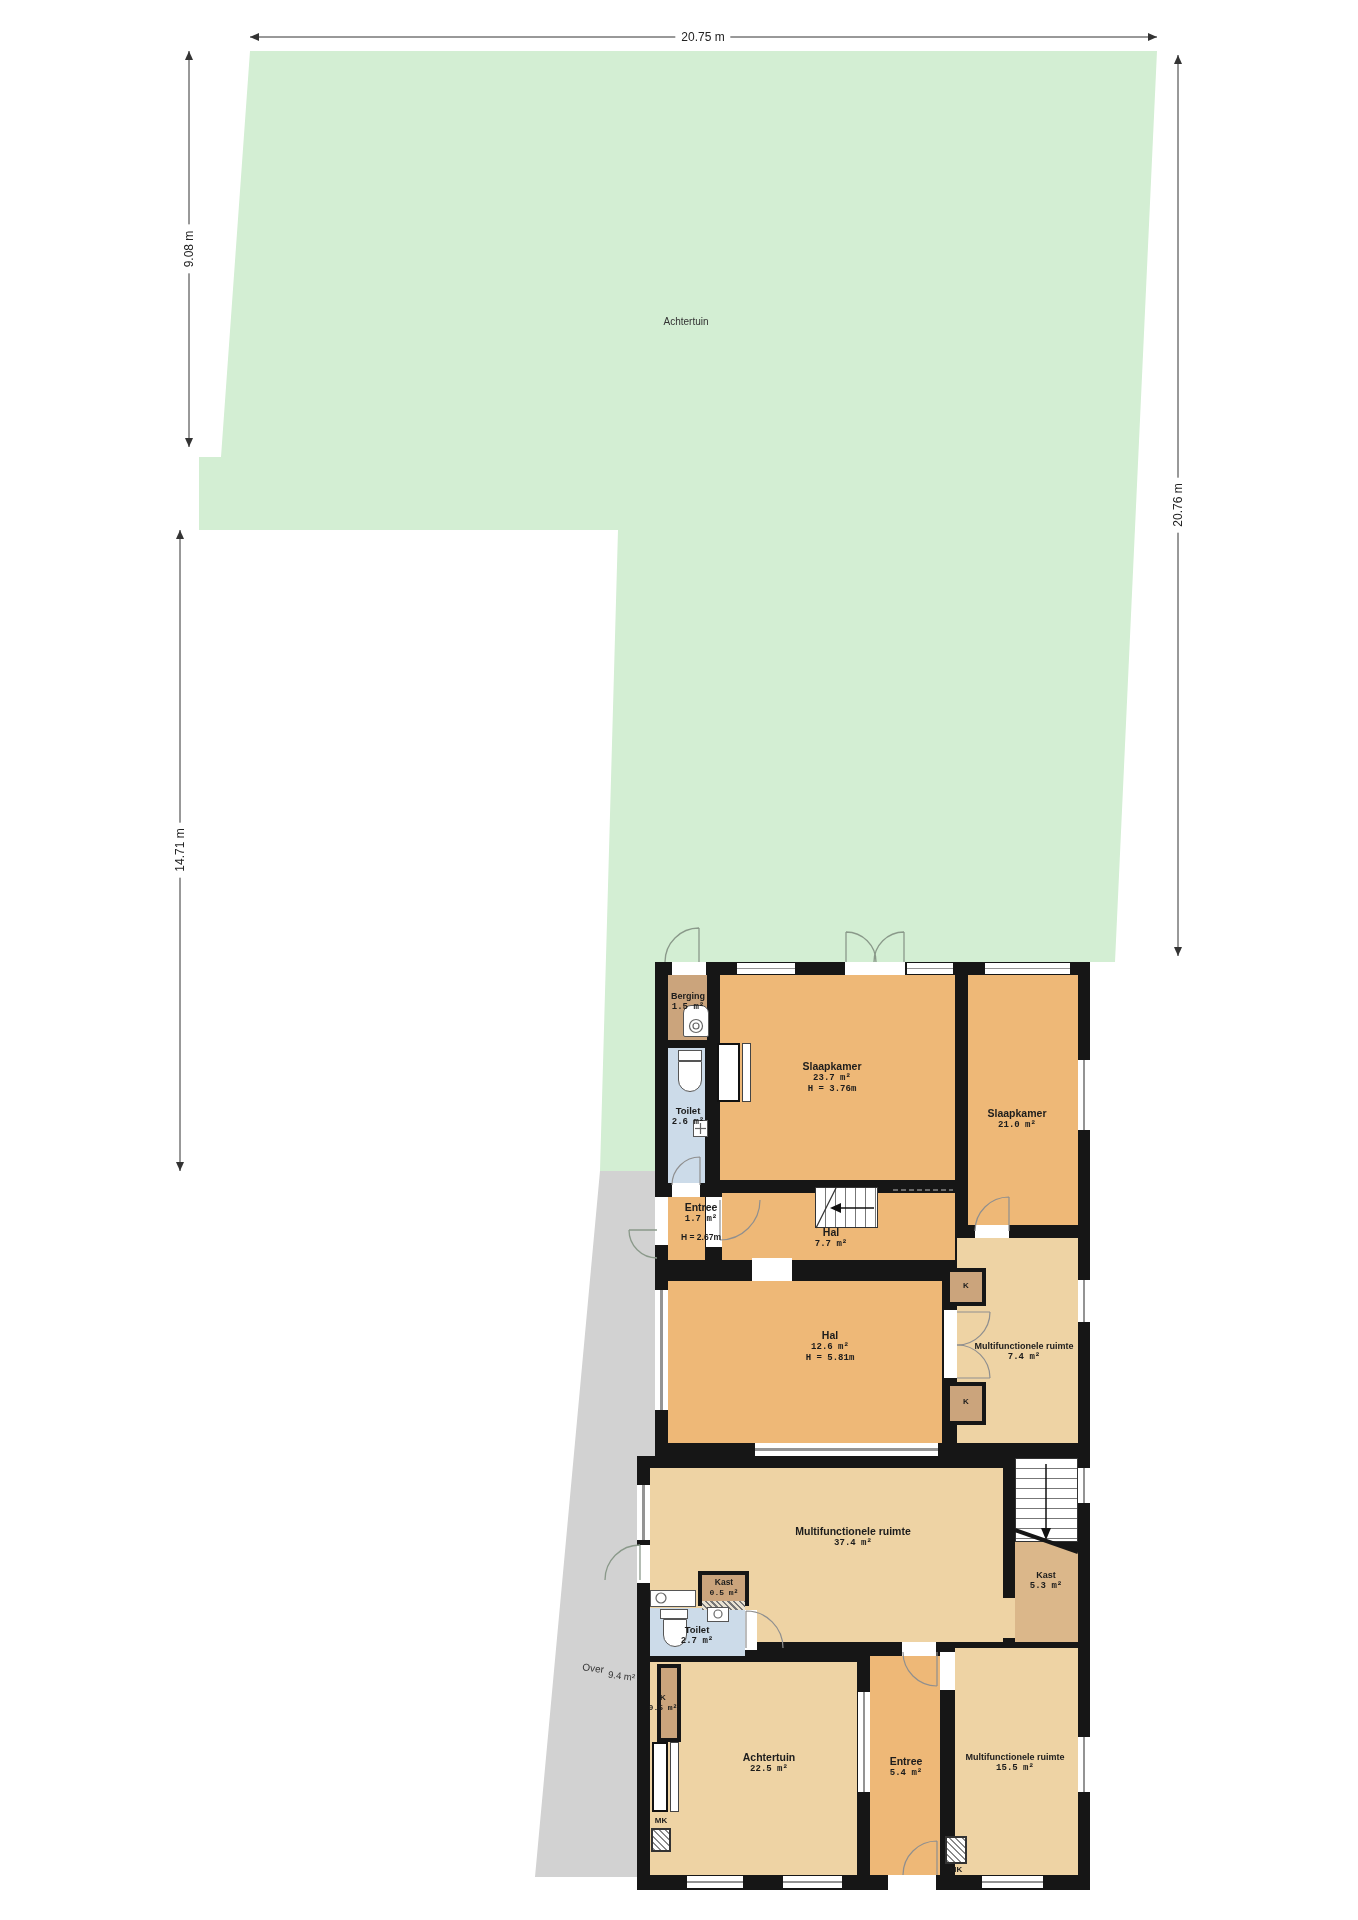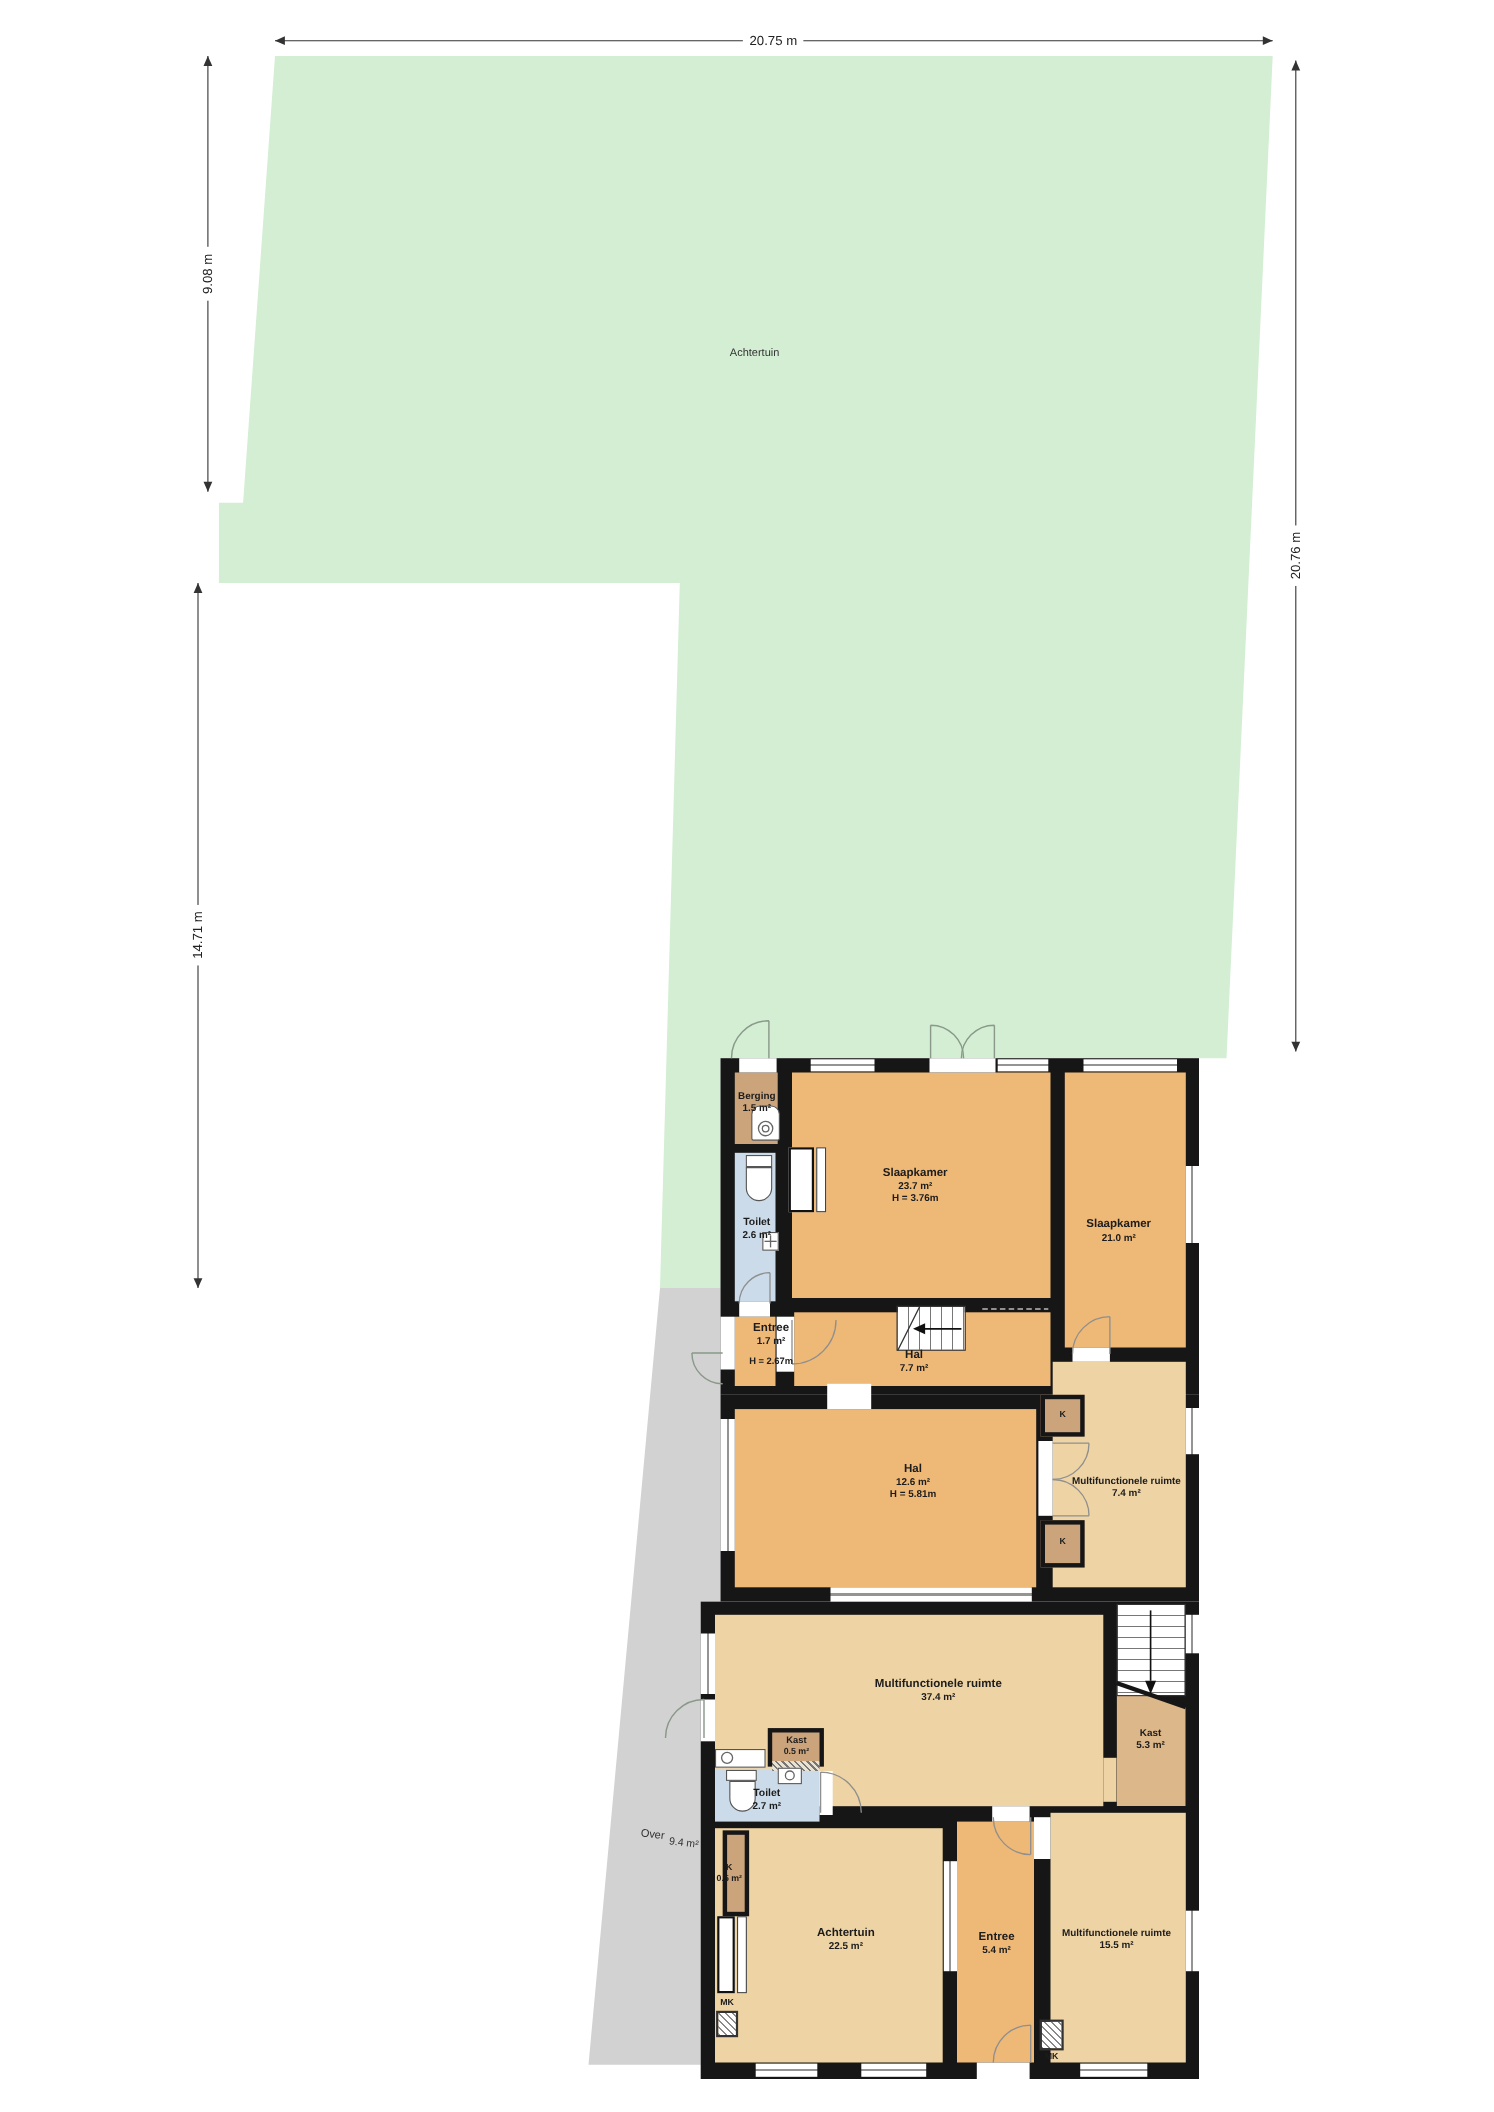--- a/index.html
+++ b/index.html
@@ -17,21 +17,21 @@
   .meter{position:absolute;border:2px solid #333;box-sizing:border-box;z-index:3;
          background:repeating-linear-gradient(45deg,#8a8a8a 0 1.5px,#ffffff 1.5px 4.5px);}
   .hatch{position:absolute;z-index:3;background:repeating-linear-gradient(45deg,#777 0 1.5px,#e9e2d2 1.5px 4px);}
   .porcelain{position:absolute;background:#fff;border:1px solid #555;box-sizing:border-box;z-index:3;}
   .stairsV{position:absolute;z-index:3;border:1px solid #333;box-sizing:border-box;
            background:repeating-linear-gradient(to bottom,#ffffff 0 9px,#777 9px 10px);}
   .stairsH{position:absolute;z-index:3;border:1px solid #333;box-sizing:border-box;
            background:repeating-linear-gradient(to right,#ffffff 0 9px,#777 9px 10px);}
   .rlabel{position:absolute;transform:translate(-50%,-50%);z-index:6;text-align:center;
           color:#1c1c1c;font-weight:700;font-size:10.5px;line-height:1.25;white-space:nowrap;}
-  .rlabel .area{font-size:9px;}
+  .rlabel .area{font-size:9px;font-family:Liberation Mono, monospace;}
   .rlabel .hline{font-size:8.5px;margin-top:7px;}
   .tiny{font-size:8px;font-weight:700;}
   .dim{position:absolute;transform:translate(-50%,-50%);z-index:6;background:#fff;
        padding:1px 6px;font-size:12px;font-weight:400;color:#222;white-space:nowrap;}
   .dim.vert{transform:translate(-50%,-50%) rotate(-90deg);}
   .gardenlabel{position:absolute;transform:translate(-50%,-50%);z-index:6;font-size:10px;
        font-weight:400;color:#333;white-space:nowrap;}
   .overlabel{position:absolute;z-index:6;font-size:10px;font-weight:400;color:#333;
        transform:translate(-50%,-50%) rotate(7deg);white-space:nowrap;}
   .overlabel .a2{position:relative;top:4px;left:2px;font-size:9.5px;}

